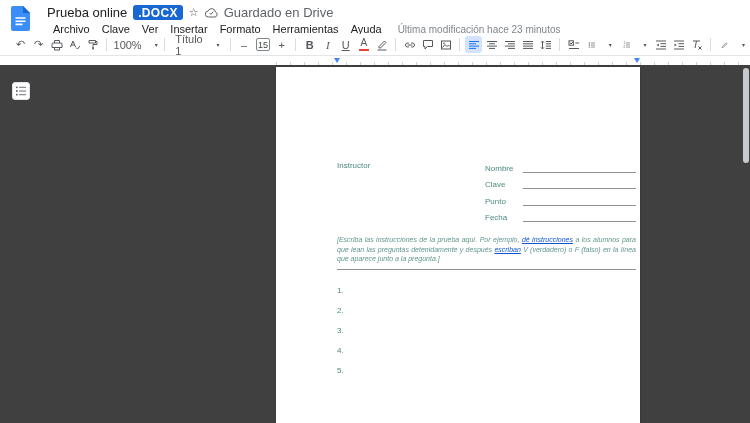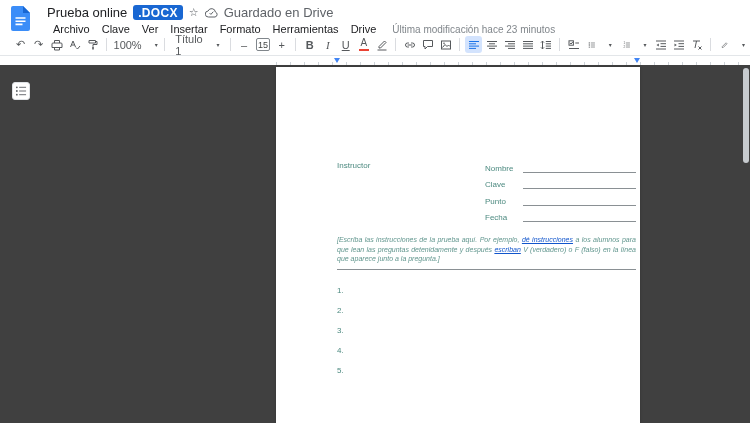--- a/index.html
+++ b/index.html
@@ -101,21 +101,21 @@
     </div>
     <nav class="menu-row">
       <span class="menus">
 
       <span class="menu-item">Archivo</span>
           <span class="menu-item">Clave</span>
           <span class="menu-item">Ver</span>
           <span class="menu-item">Insertar</span>
           <span class="menu-item">Formato</span>
           <span class="menu-item">Herramientas</span>
-          <span class="menu-item">Drive</span>
+          <span class="menu-item">Ayuda</span>
         </span>
       <a class="lastmod">Última modificación hace 23 minutos</a>
     </nav>
   </div>
 </header>
 
 <div class="toolbar">
   <span class="tb">↶</span>
   <span class="tb">↷</span>
   <span class="tb">

